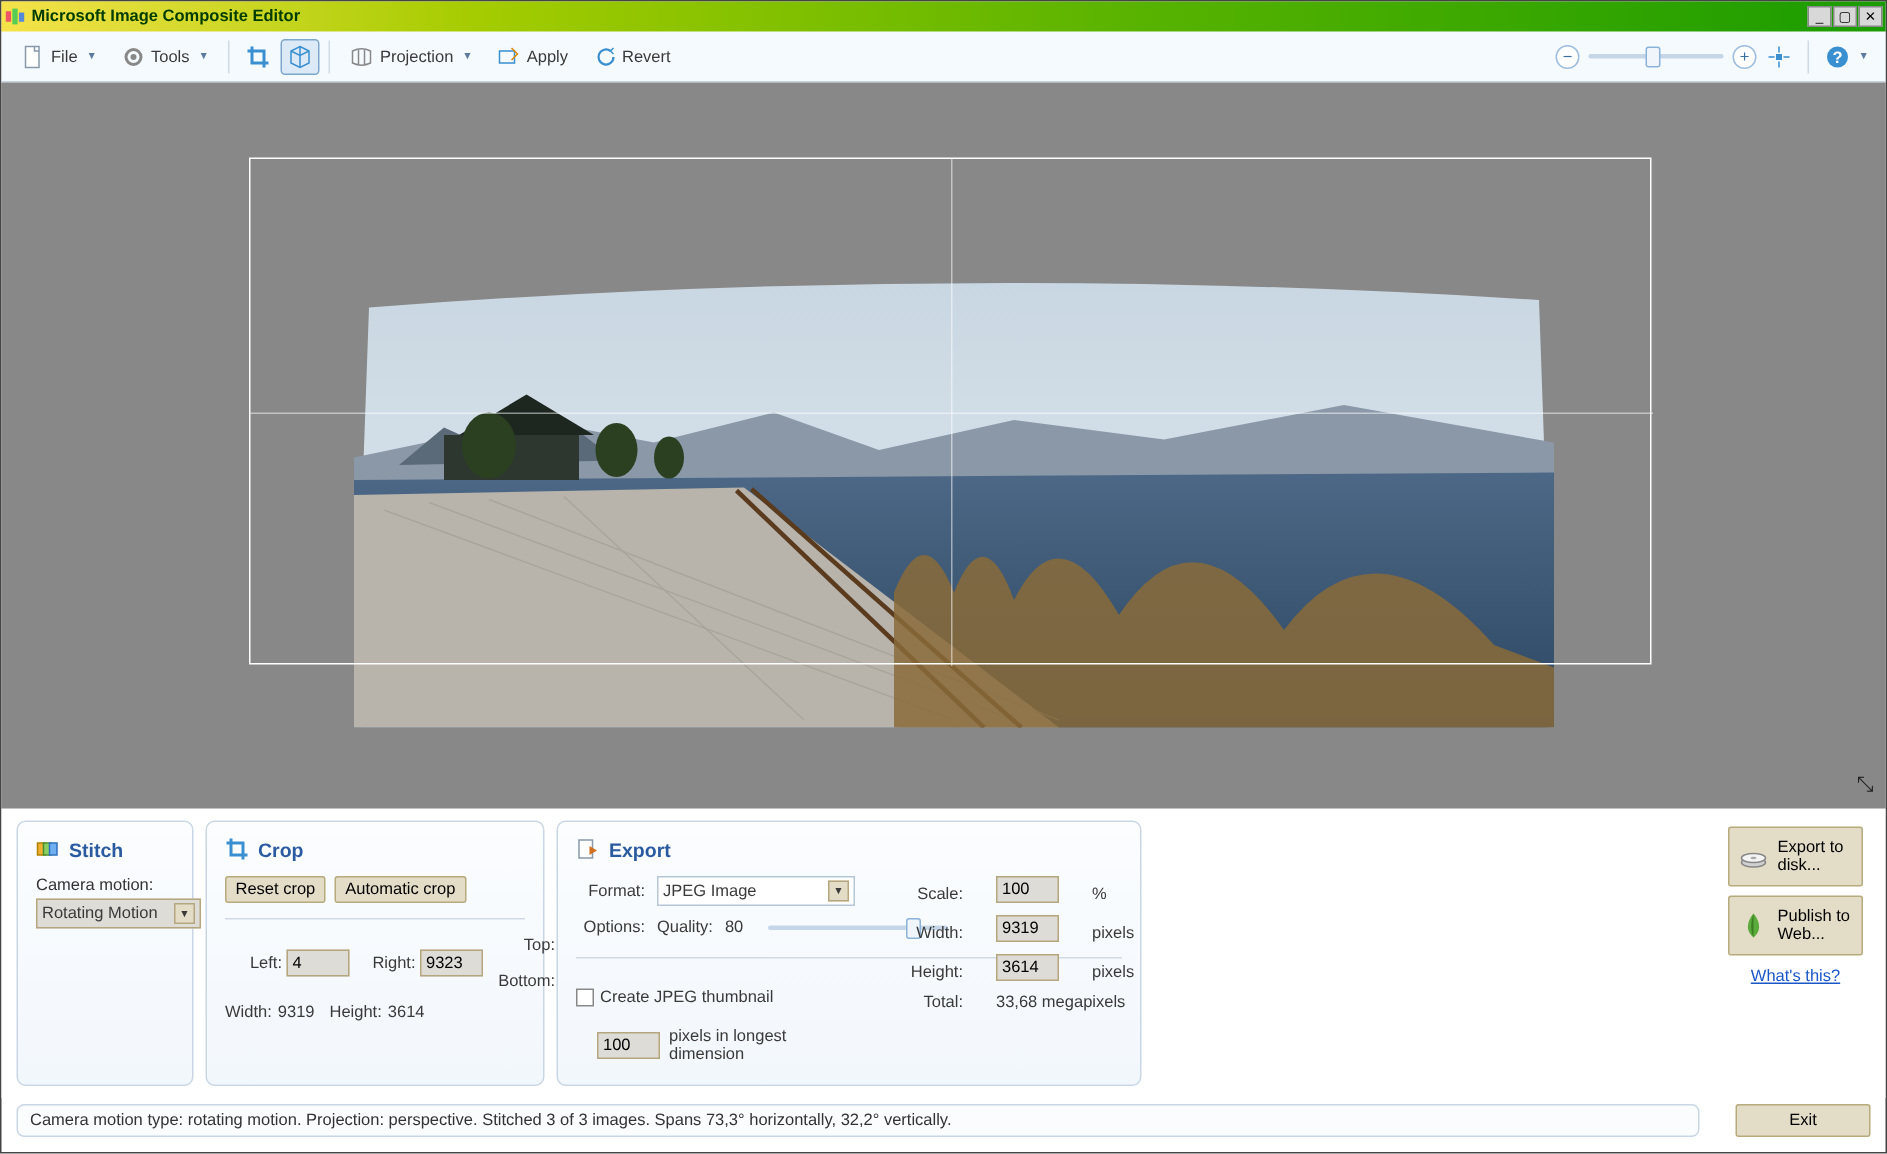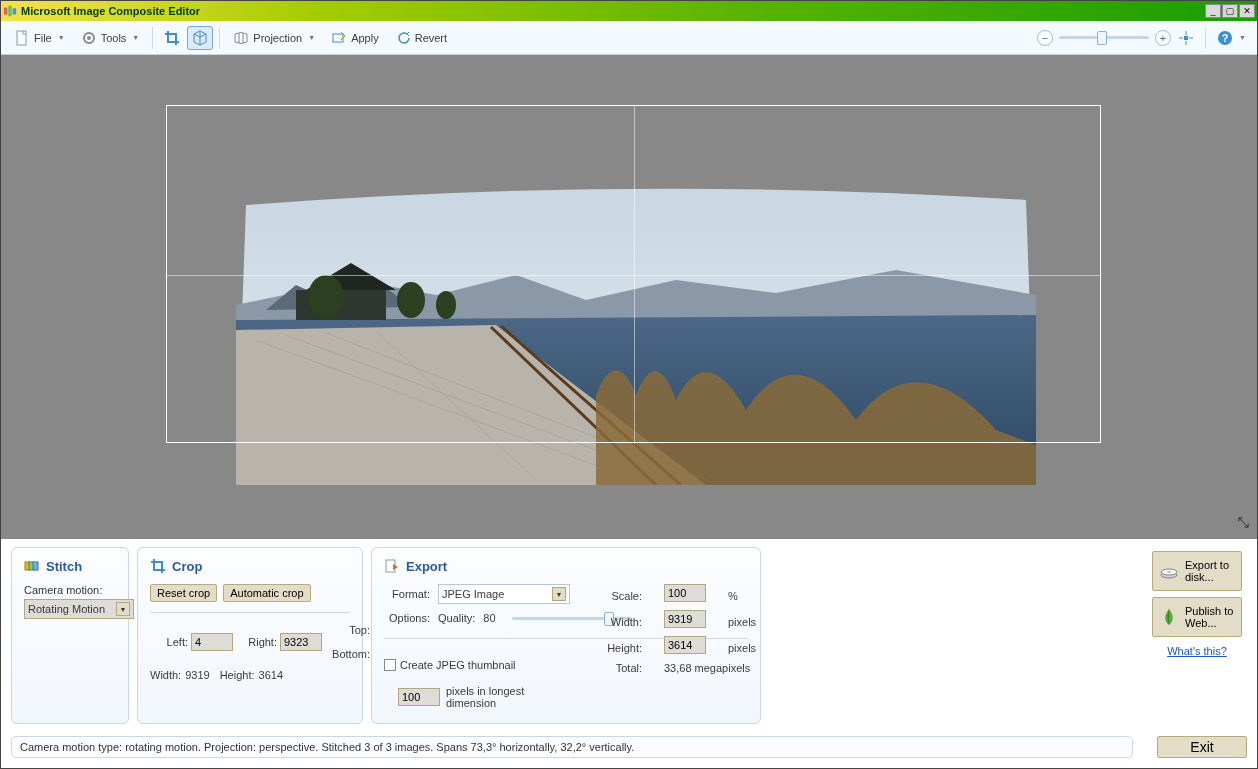--- a/index.html
+++ b/index.html
@@ -54,21 +54,21 @@
 .scale-field { width: 42px; height: 18px; background: #dedcd6; border: 1px solid #b5a67f; font-size: 11px; padding: 1px 3px; }
 .export-box { position: relative; }
 .chk-row { display: flex; align-items: center; gap: 4px; font-size: 11px; margin-top: 4px; }
 .chk { width: 12px; height: 12px; border: 1px solid #888; background: #fff; }
 .dim-row { display: flex; align-items: center; gap: 6px; margin-top: 6px; margin-left: 14px; }
 .big-btn { width: 90px; height: 40px; background: #e3ddc8; border: 1px solid #b7aa7c; display: flex; align-items: center; gap: 6px; padding: 2px 6px; cursor: pointer; border-radius: 2px; font-size: 11px; text-align: left; }
 .big-btn .bicon { width: 20px; height: 20px; flex-shrink: 0; }
 .link { color: #1a57c8; text-decoration: underline; font-size: 11px; cursor: pointer; margin-top: 2px; }
 .status-row { padding: 4px 10px 10px 10px; display: flex; gap: 24px; }
 .status-bar { flex: 1; height: 22px; border: 1px solid #c8d6e6; border-radius: 5px; background: #fafcfe; font-size: 11px; padding: 3px 8px; color: #333; display: flex; align-items: center; }
-.exit-btn { width: 90px; height: 22px; background: #e3ddc8; border: 1px solid #b7aa7c; font-size: 14px; border-radius: 2px; cursor: pointer; }
+.exit-btn { width: 90px; height: 22px; background: #e3ddc8; border: 1px solid #b7aa7c; font-size: 11px; border-radius: 2px; cursor: pointer; }
 .svg-icon { width: 16px; height: 16px; }
 hr.panel-hr { border: none; border-top: 1px solid #d0dae6; margin: 6px 0 8px 0; }
 .crop-static { display: flex; gap: 10px; margin-top: 6px; font-size: 11px; }
 .crop-static div { display: flex; gap: 4px; }
 .resize-hint{position:absolute;right:8px;bottom:8px;color:#222;font-size:14px}
 </style>
 </head>
 <body>
 
 <div class="window">

